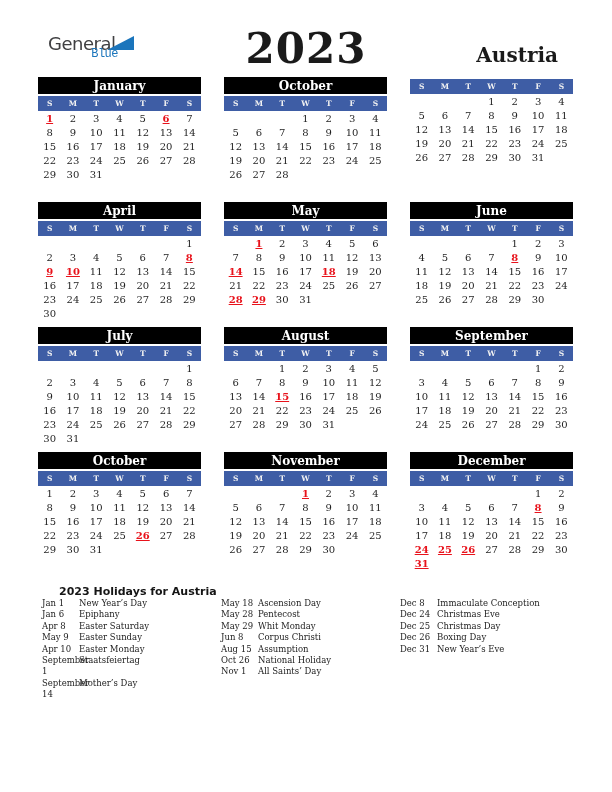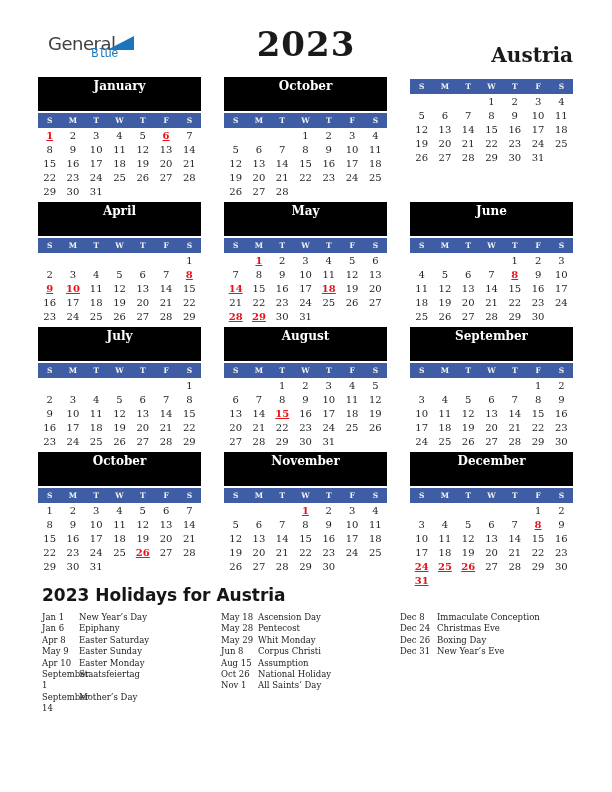--- a/index.html
+++ b/index.html
@@ -25,39 +25,39 @@
     -webkit-clip-path:polygon(0 100%,100% 0,100% 100%);
     clip-path:polygon(0 100%,100% 0,100% 100%);
   }
   .logo-blue{
     position:absolute;right:16px;top:14px;
     font-family:Liberation Mono, monospace;
     font-size:12px;color:#1b75bc;letter-spacing:-0.5px;
   }
   .year-title{
     position:absolute;left:0;top:24px;width:612px;
-    text-align:center;font-size:34px;font-weight:700;color:#1a1a1a;
+    text-align:center;font-size:42px;font-weight:700;color:#1a1a1a;
     letter-spacing:1px;
   }
   .country-title{
-    position:absolute;right:39px;top:43px;
+    position:absolute;right:54px;top:43px;
     font-size:20px;font-weight:700;color:#1a1a1a;
   }
 
   
   .calendar-grid{
     position:absolute;left:38px;top:77px;width:535px;
     display:grid;
     grid-template-columns:repeat(3,163px);
     column-gap:23px;
     grid-auto-rows:125px;
   }
   .month{width:163px;}
   .month-name{
-    height:34px;line-height:19px;background:#000000;color:#ffffff;
+    height:17px;line-height:19px;background:#000000;color:#ffffff;
     text-align:center;font-size:12px;font-weight:700;
   }
   .weekday-row{
     margin-top:1.5px;height:15px;background:#3e5da5;
     display:grid;grid-template-columns:repeat(7,1fr);
   }
   .weekday-cell{
     text-align:center;line-height:15px;color:#f2f2f2;
     font-size:7.5px;font-weight:700;
   }
@@ -70,24 +70,23 @@
     text-align:center;line-height:14.2px;font-size:10px;color:#1f1f1f;
   }
   .date-cell.holiday{
     color:#e8121b;font-weight:700;text-decoration:underline;
   }
 
   
   .holidays-section{position:absolute;left:42px;top:585px;width:535px;}
   .holidays-title{
     font-family:"DejaVu Sans", sans-serif;
-    font-size:17px;font-weight:700;color:#151515;
+    font-size:11px;font-weight:700;color:#151515;margin-left:17px;
   }
   .holiday-columns{
-    margin-top:7px;
     display:grid;grid-template-columns:179px 179px auto;
     align-items:start;
   }
   .holiday-entry{
     display:grid;grid-template-columns:37px auto;
     font-size:8.5px;line-height:11.4px;color:#222222;
   }
 </style>
 </head>
 <body>
@@ -741,20 +740,24 @@
         <div class="holiday-column">
           <div class="holiday-entry">
             <span>Dec 8</span>
             <span>Immaculate Conception</span>
           </div>
           <div class="holiday-entry">
             <span>Dec 24</span>
             <span>Christmas Eve</span>
           </div>
           <div class="holiday-entry">
+            <span>Dec 25</span>
+            <span>Christmas Day</span>
+          </div>
+          <div class="holiday-entry">
             <span>Dec 26</span>
             <span>Boxing Day</span>
           </div>
           <div class="holiday-entry">
             <span>Dec 31</span>
             <span>New Year’s Eve</span>
           </div>
         </div>
       </div>
   </div>

